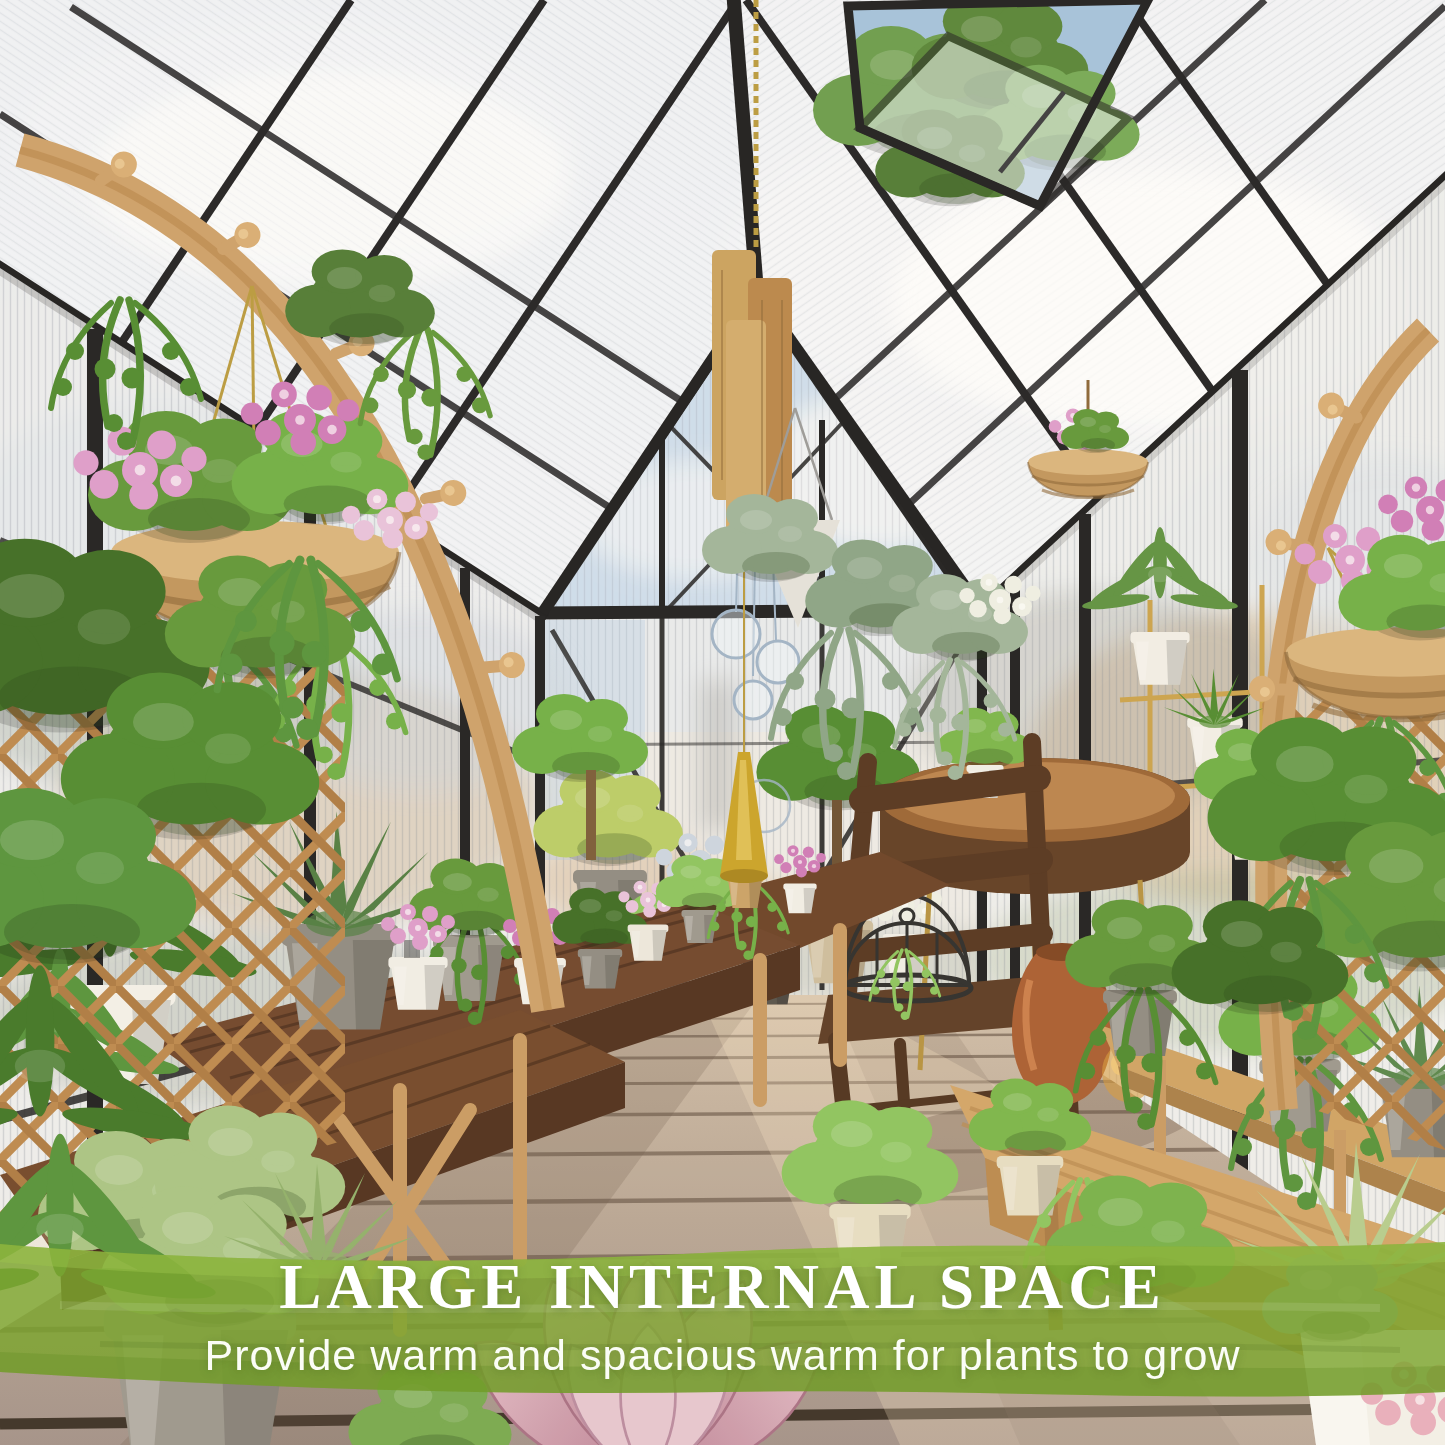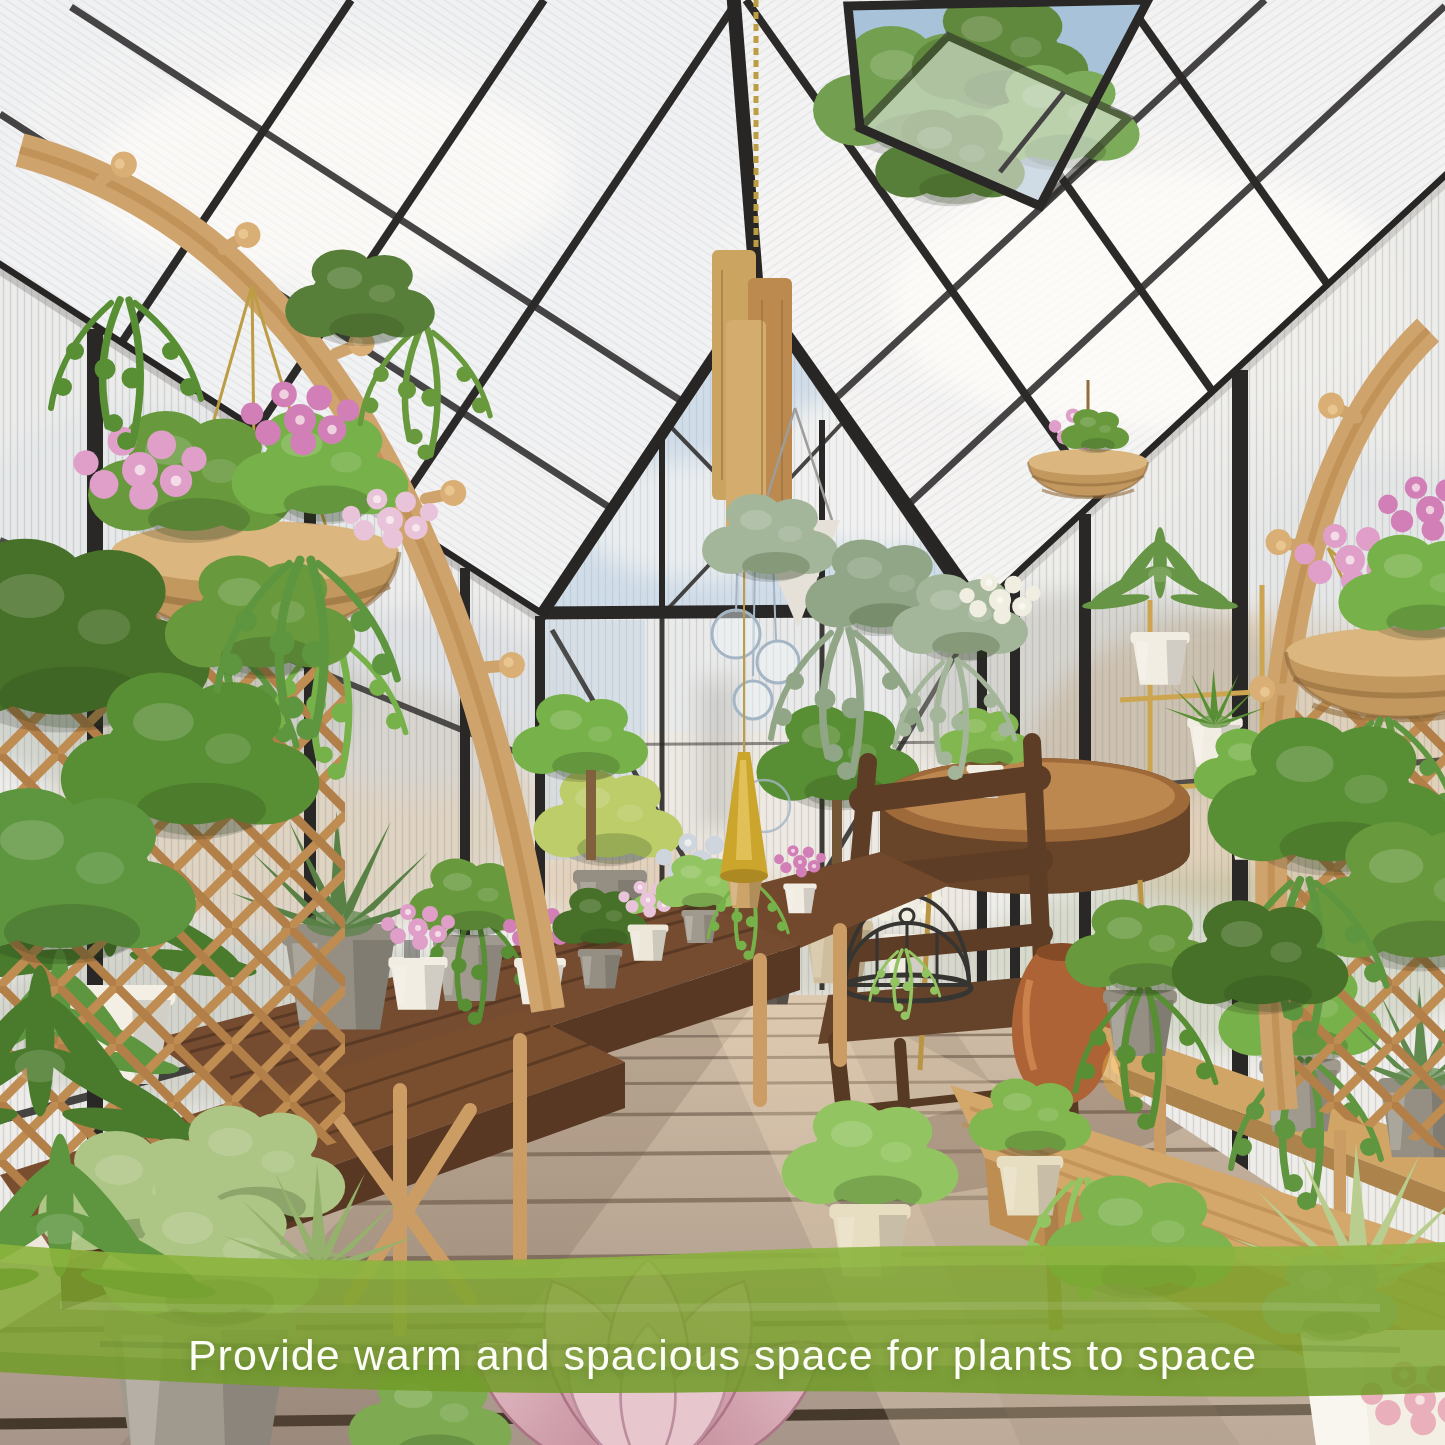--- a/index.html
+++ b/index.html
@@ -626,14 +626,15 @@
              L1445,1392 C1200,1404 980,1388 722,1392 C460,1397 200,1384 0,1372 Z" fill="#7ca52e" opacity=".82"></path>
     <path d="M0,1244 C180,1260 430,1268 722,1252 C1000,1238 1240,1254 1445,1242
              L1445,1262 C1240,1272 1000,1258 722,1272 C430,1286 180,1278 0,1262 Z" fill="#9cc44d" opacity=".45"></path>
     <path d="M0,1352 C260,1364 520,1368 722,1366 C980,1363 1220,1372 1445,1366 L1445,1392
              C1200,1404 980,1388 722,1392 C460,1397 200,1384 0,1372 Z" fill="#5f8a22" opacity=".30"></path>
     <path d="M60,1305 C400,1316 900,1300 1380,1308" stroke="#fff" stroke-width="8" fill="none" opacity=".10"></path>
     <path d="M100,1344 C480,1354 920,1338 1400,1350" stroke="#3f6414" stroke-width="6" fill="none" opacity=".14"></path>
   </g>
 </svg>
 
-<div class="banner-text banner-sub">Provide warm and spacious space for plants to space</div>
+<div class="banner-text banner-title">LARGE INTERNAL SPACE</div>
+<div class="banner-text banner-sub">Provide warm and spacious warm for plants to grow</div>
 </div>
 
 </body></html>

